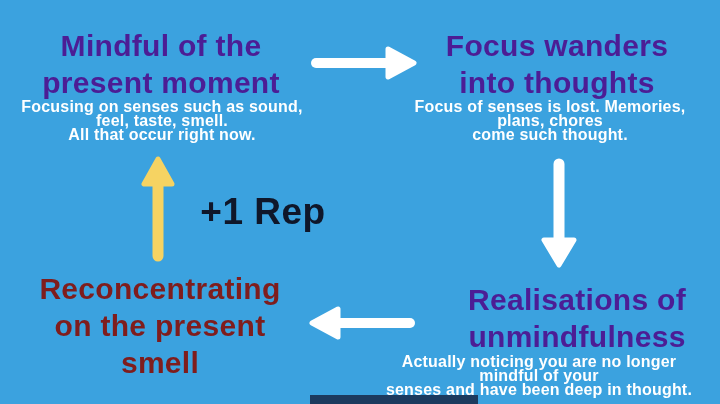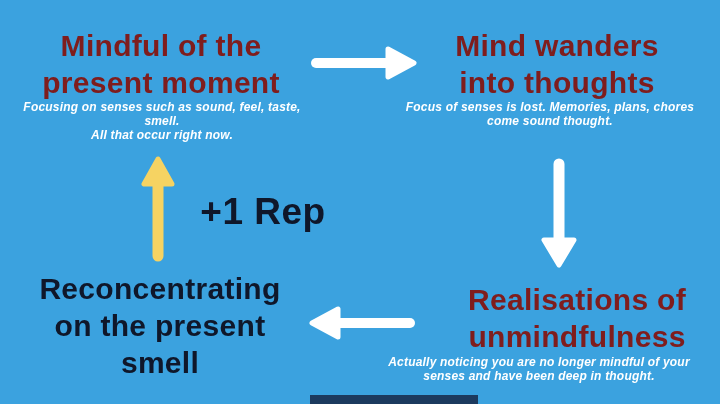--- a/index.html
+++ b/index.html
@@ -6,32 +6,31 @@
   .stage{
     position:relative;
     width:720px;height:404px;
     background:#3BA2DF;
     overflow:hidden;
     font-family:"Liberation Sans", sans-serif;
   }
   .node{position:absolute;text-align:center;}
   .title{
     font-weight:800;
-    color:#7f1d1d;
+    color:#4c1d95;
     font-size:30px;
     line-height:37px;
     letter-spacing:0.3px;
   }
   .title .tline{display:block;}
-  .title.yellow{color:#0f172a;}
+  .title.yellow{color:#7f1d1d;}
   .sub{
     font-weight:700;
-    font-style:italic;
     color:#ffffff;
-    font-size:12px;
+    font-size:16px;
     line-height:14px;
     letter-spacing:0.2px;
   }
   .sub .sline{display:block;}
   .rep{
     position:absolute;
     font-weight:800;
     font-size:37px;
     color:#0f172a;
     letter-spacing:0.5px;
@@ -52,26 +51,26 @@
   <div class="node title" style="left:36px;top:27px;width:250px;">
     <span class="tline">Mindful of the</span>
     <span class="tline">present moment</span>
   </div>
   <div class="node sub" style="left:12px;top:100px;width:300px;">
     <span class="sline">Focusing on senses such as sound, feel, taste, smell.</span>
     <span class="sline">All that occur right now.</span>
   </div>
 
   <div class="node title" style="left:432px;top:27px;width:250px;">
-    <span class="tline">Mind wanders</span>
+    <span class="tline">Focus wanders</span>
     <span class="tline">into thoughts</span>
   </div>
   <div class="node sub" style="left:400px;top:100px;width:300px;">
     <span class="sline">Focus of senses is lost. Memories, plans, chores</span>
-    <span class="sline">come sound thought.</span>
+    <span class="sline">come such thought.</span>
   </div>
 
   <div class="node title" style="left:452px;top:281px;width:250px;">
     <span class="tline">Realisations of</span>
     <span class="tline">unmindfulness</span>
   </div>
   <div class="node sub" style="left:384px;top:355px;width:310px;">
     <span class="sline">Actually noticing you are no longer mindful of your</span>
     <span class="sline">senses and have been deep in thought.</span>
   </div>

